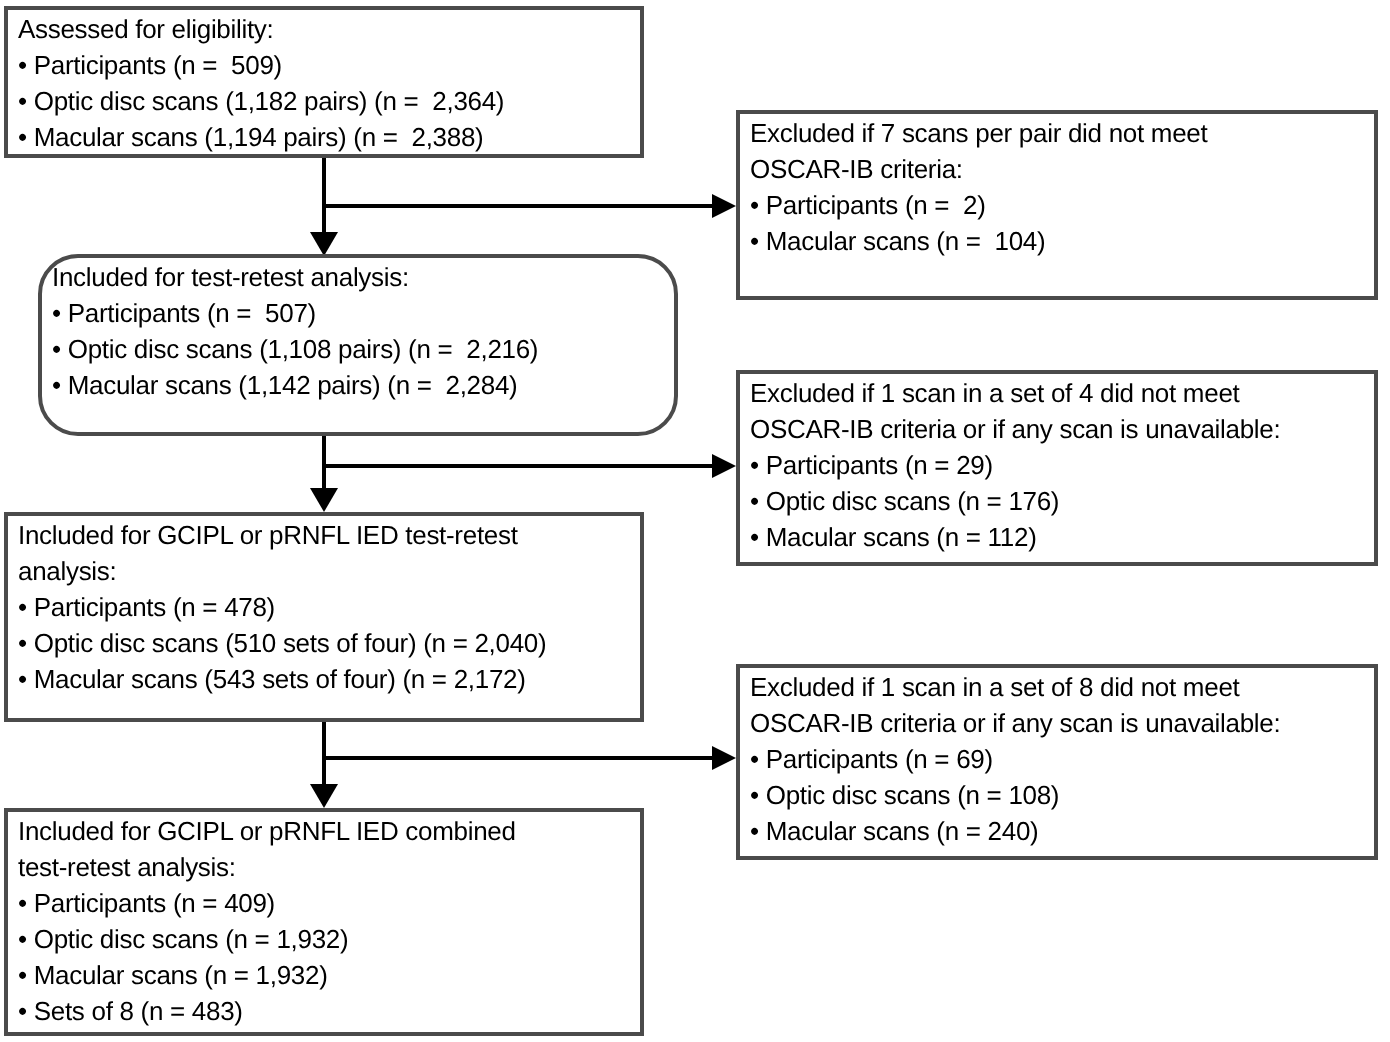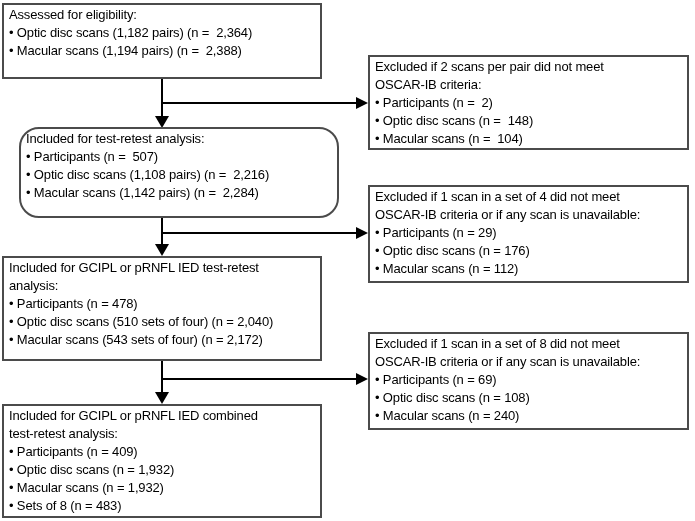--- a/index.html
+++ b/index.html
@@ -58,20 +58,21 @@
     <polygon points="368,233 356,227 356,239" fill="#000000"></polygon>
 
     <line x1="162" y1="355" x2="162" y2="398" stroke-width="2" stroke="#000000"></line>
     <polygon points="162,404 155,392 169,392" fill="#000000"></polygon>
     <line x1="162" y1="379" x2="357" y2="379" stroke-width="2" stroke="#000000"></line>
     <polygon points="368,379 356,373 356,385" fill="#000000"></polygon>
   </svg>
 
   <div class="flowbox b-l1">
     <div class="line">Assessed for eligibility:</div>
+    <div class="line">• Participants (n =  509)</div>
     <div class="line">• Optic disc scans (1,182 pairs) (n =  2,364)</div>
     <div class="line">• Macular scans (1,194 pairs) (n =  2,388)</div>
   </div>
 
   <div class="flowbox b-l2">
     <div class="line">Included for test-retest analysis:</div>
     <div class="line">• Participants (n =  507)</div>
     <div class="line">• Optic disc scans (1,108 pairs) (n =  2,216)</div>
     <div class="line">• Macular scans (1,142 pairs) (n =  2,284)</div>
   </div>
@@ -87,24 +88,23 @@
   <div class="flowbox b-l4">
     <div class="line">Included for GCIPL or pRNFL IED combined
 test-retest analysis:</div>
     <div class="line">• Participants (n = 409)</div>
     <div class="line">• Optic disc scans (n = 1,932)</div>
     <div class="line">• Macular scans (n = 1,932)</div>
     <div class="line">• Sets of 8 (n = 483)</div>
   </div>
 
   <div class="flowbox b-r1">
-    <div class="line">Excluded if 2 scans per pair did not meet
+    <div class="line">Excluded if 7 scans per pair did not meet
 OSCAR-IB criteria:</div>
     <div class="line">• Participants (n =  2)</div>
-    <div class="line">• Optic disc scans (n =  148)</div>
     <div class="line">• Macular scans (n =  104)</div>
   </div>
 
   <div class="flowbox b-r2">
     <div class="line">Excluded if 1 scan in a set of 4 did not meet
 OSCAR-IB criteria or if any scan is unavailable:</div>
     <div class="line">• Participants (n = 29)</div>
     <div class="line">• Optic disc scans (n = 176)</div>
     <div class="line">• Macular scans (n = 112)</div>
   </div>

